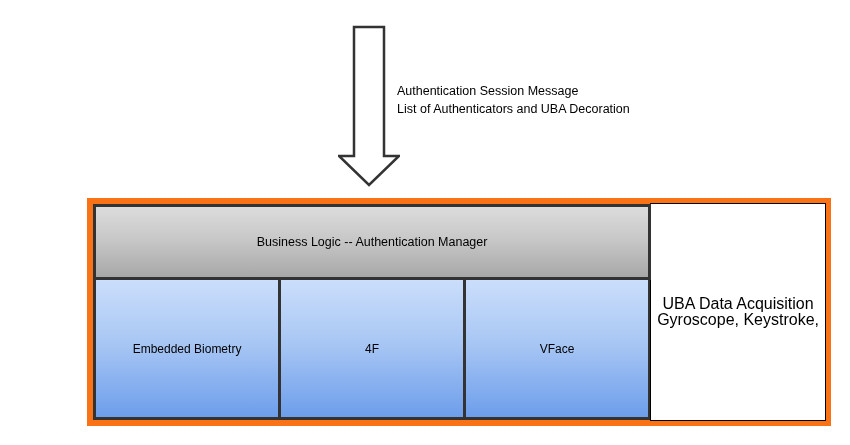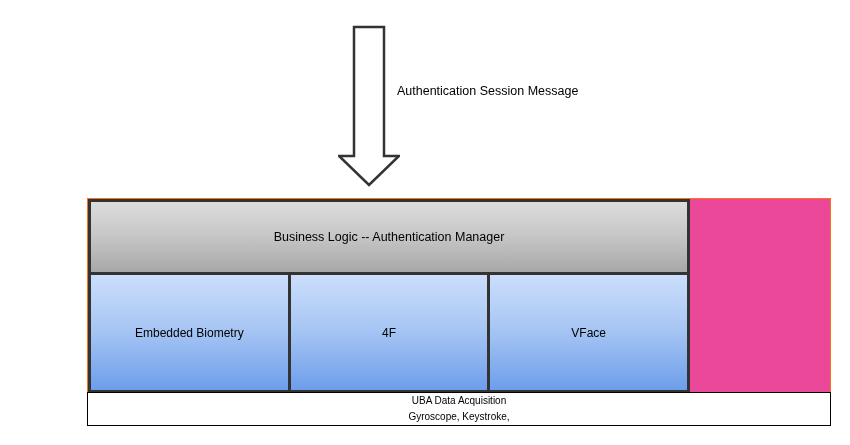--- a/index.html
+++ b/index.html
@@ -50,24 +50,24 @@
   }
 
   
   #architecture-box {
     position: absolute;
     left: 87px;
     top: 198px;
     width: 744px;
     height: 228px;
     box-sizing: border-box;
-    border: 1px solid #f97316;
-    background: #ec4899;
+    border: 6px solid #f97316;
+    background: #fef9c3;
     display: flex;
-    flex-direction: column;
+    flex-direction: row;
   }
 
   
   #stack-column {
     width: 602px;
     height: 100%;
     box-sizing: border-box;
     display: flex;
     flex-direction: column;
   }
@@ -122,21 +122,21 @@
     margin-left: -1px;
     margin-top: -1px;
     margin-bottom: -1px;
     margin-right: -1px;
     background: #ffffff;
     display: flex;
     align-items: center;
     justify-content: center;
   }
   #uba-panel-text {
-    font-size: 10px;
+    font-size: 16px;
     line-height: 16px;
     text-align: center;
     color: #000000;
     padding: 0 6px;
   }
   #uba-panel-text div {
     white-space: nowrap;
   }
 </style>
 </head>
@@ -145,20 +145,21 @@
 <div id="canvas">
 
   <div id="arrow-group">
     <svg id="arrow-svg" viewBox="0 0 62 170" xmlns="http://www.w3.org/2000/svg">
       <polygon points="16,5 46,5 46,134 61,134 31,163 1,134 16,134" fill="#ffffff" stroke="#333333" stroke-width="2.5" stroke-linejoin="miter"></polygon>
     </svg>
   </div>
 
   <div id="arrow-label">
     <div>Authentication Session Message</div>
+    <div>List of Authenticators and UBA Decoration</div>
   </div>
 
   <div id="architecture-box">
 
     <div id="stack-column">
 
       <div id="business-logic-bar">
         <span id="business-logic-label">Business Logic -- Authentication Manager</span>
       </div>
 

